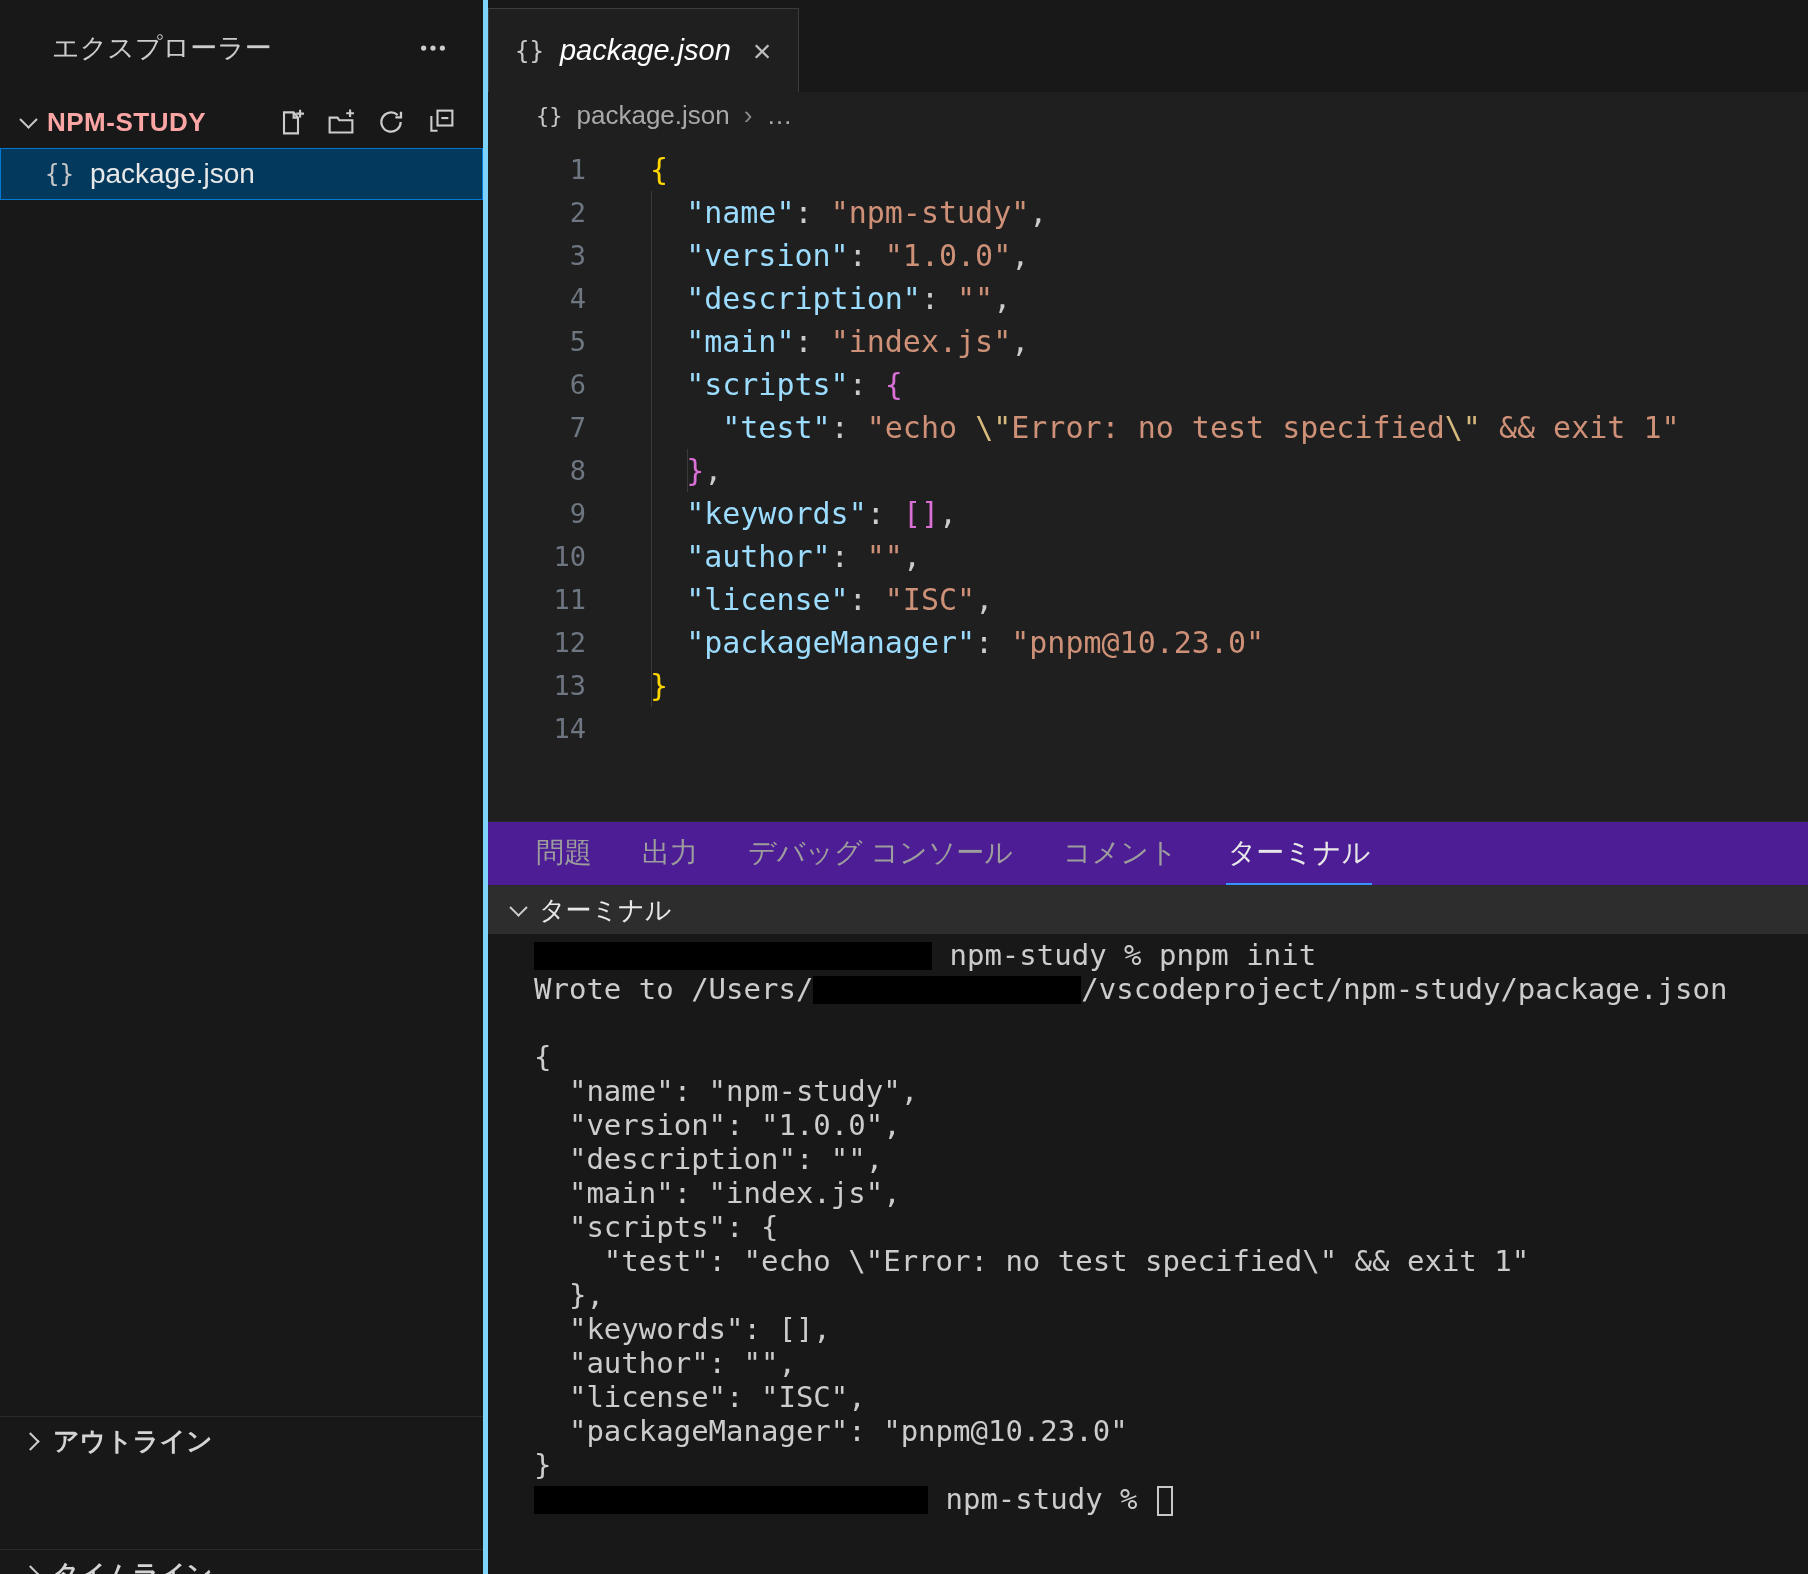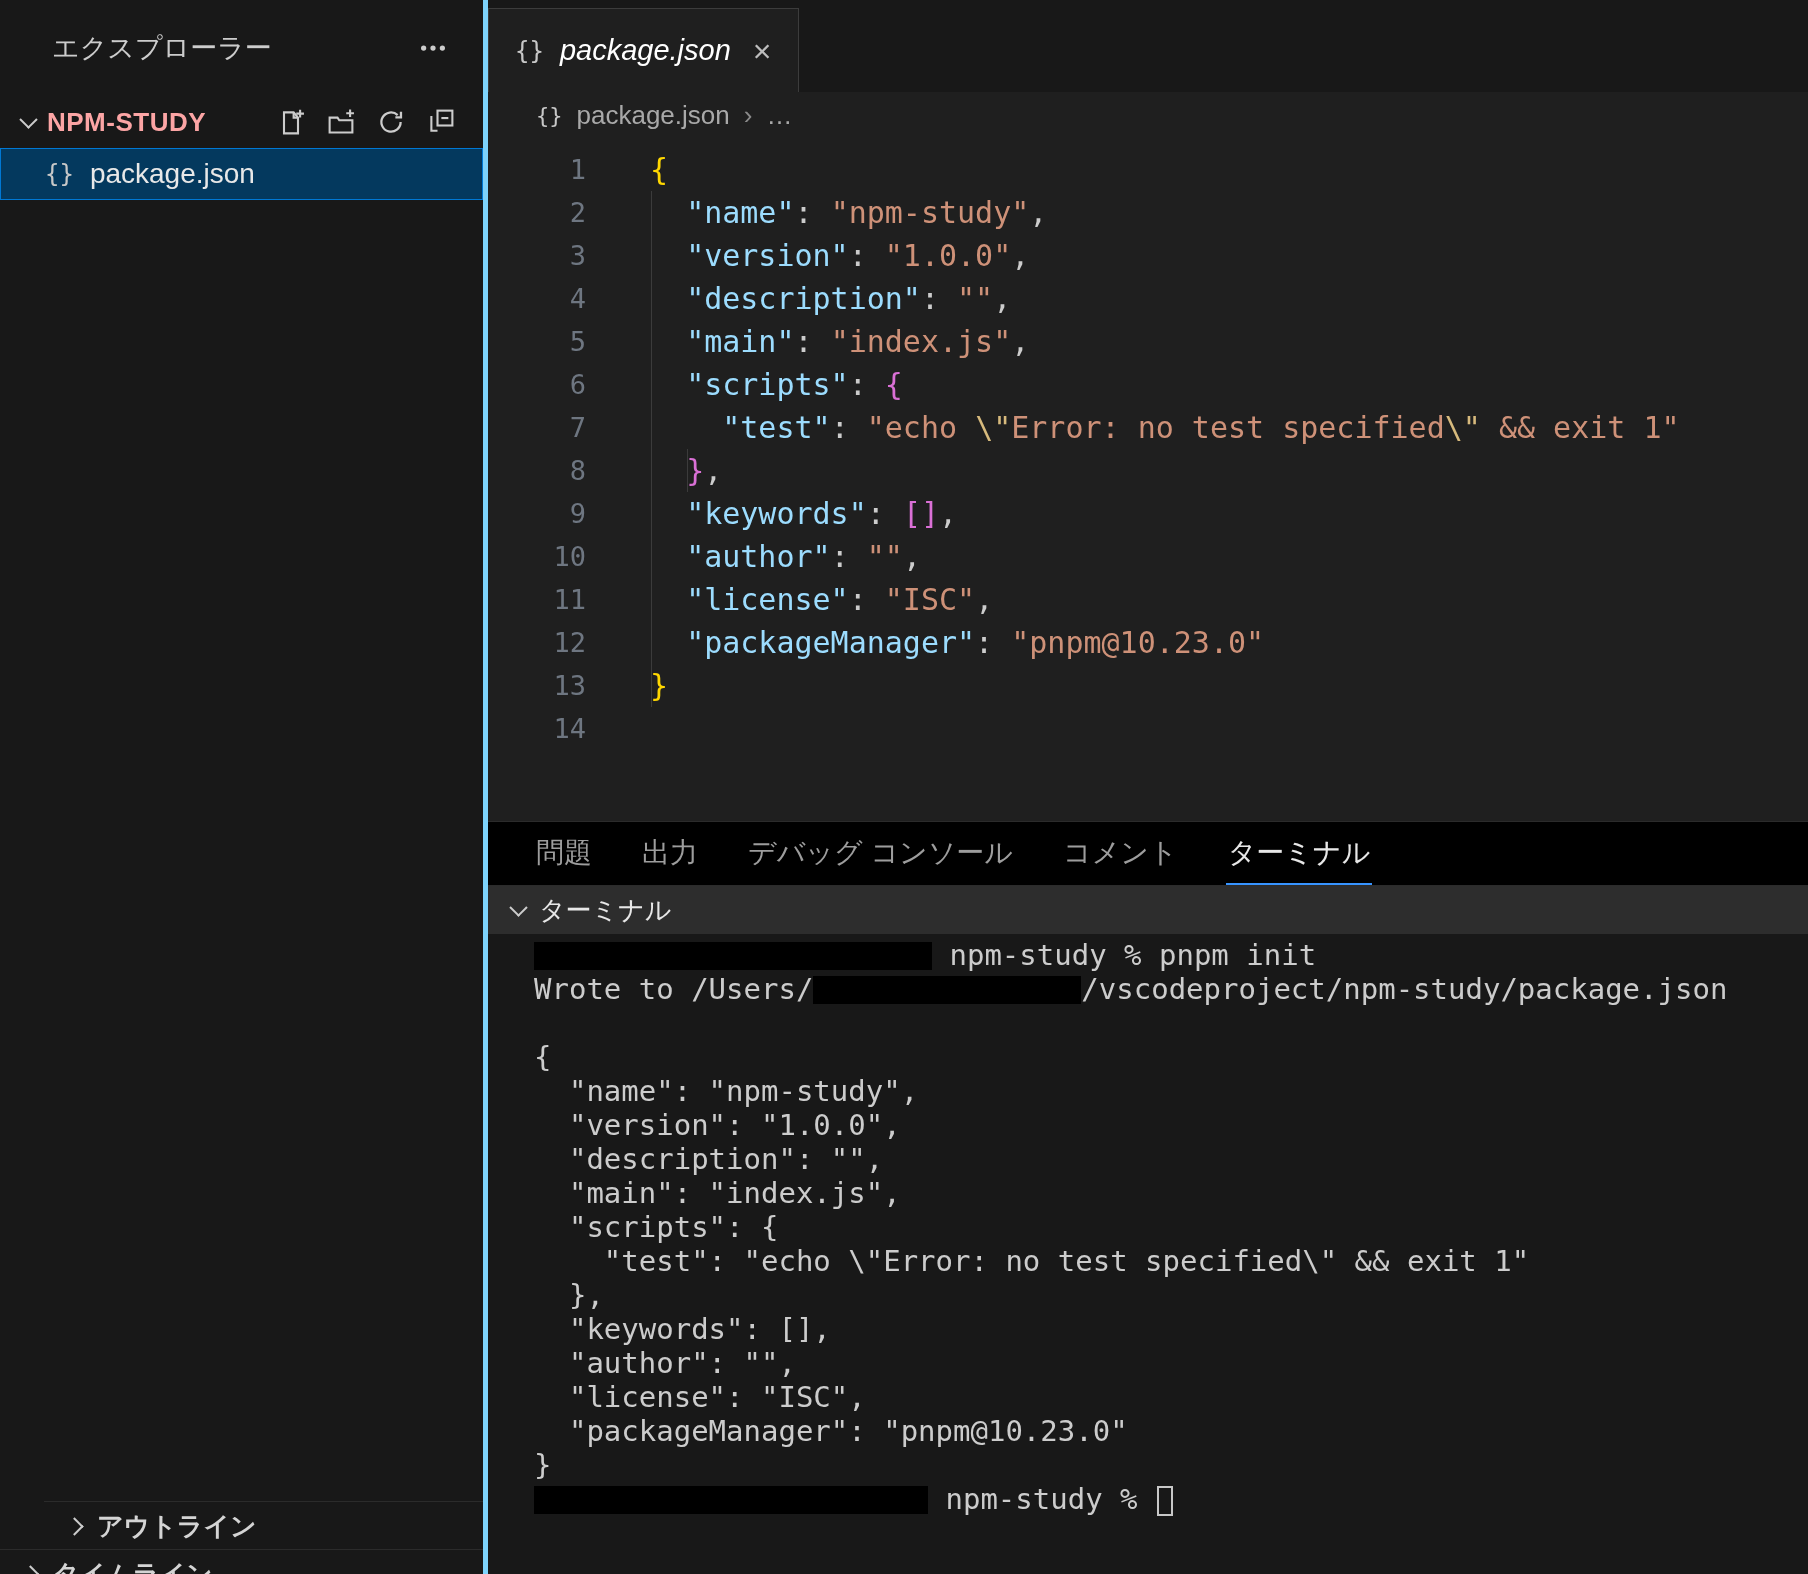--- a/index.html
+++ b/index.html
@@ -14,21 +14,21 @@
   .section-row{height:52px;display:flex;align-items:center;gap:12px;padding:0 26px 0 22px;}
   .section-label{font-weight:bold;font-size:26px;color:#fca5a5;letter-spacing:.5px;}
   .section-actions{margin-left:auto;display:flex;gap:18px;}
   .icon-btn{width:32px;height:32px;display:flex;align-items:center;justify-content:center;cursor:pointer;}
   .icon-btn svg{width:28px;height:28px;}
   .file-row{height:52px;display:flex;align-items:center;gap:16px;padding-left:44px;box-sizing:border-box;cursor:pointer;}
   .file-row.selected{background:#04395e;border:1px solid #0078d4;}
   .json-icon{font-family:"DejaVu Sans Mono",monospace;font-size:24px;color:#c8c8c8;}
   .file-label{font-size:28px;color:#e8e8e8;}
   .bottom-row{position:absolute;left:0;right:0;height:48px;border-top:1px solid #2b2b2b;display:flex;align-items:center;gap:16px;padding-left:24px;font-weight:bold;font-size:26px;color:#d4d4d4;cursor:pointer;}
-  .row-outline{top:1501px;margin-left:44px;}
+  .row-outline{top:1416px;}
   .row-timeline{top:1549px;}
 
   
   .chev{display:inline-block;width:11px;height:11px;border-right:2px solid #cccccc;border-bottom:2px solid #cccccc;flex:none;}
   .chev-down{transform:rotate(45deg) translate(-2px,-2px);}
   .chev-right{transform:rotate(-45deg);}
 
   
   .editor-region{flex:1;display:flex;flex-direction:column;min-width:0;}
   .tabbar{height:92px;background:#181818;display:flex;align-items:flex-end;flex:none;}
@@ -47,21 +47,21 @@
   .tk-str{color:#ce9178;}
   .tk-esc{color:#d7ba7d;}
   .tk-b0{color:#ffd700;}
   .tk-b1{color:#da70d6;}
   .codelens{font-family:"Liberation Sans",sans-serif;font-size:24px;color:#9a9a9a;margin-left:36px;cursor:pointer;}
   .indent-guide{position:absolute;width:1px;background:#3b3b3b;}
   .guide-1{left:163px;top:53px;height:516px;}
   .guide-2{left:199px;top:311px;height:43px;}
 
   
-  .panel{height:753px;flex:none;background:#000000;border-top:1px solid #2b2b2b;display:flex;flex-direction:column;}
+  .panel{height:753px;flex:none;background:#4c1d95;border-top:1px solid #2b2b2b;display:flex;flex-direction:column;}
   .panel-tabs{height:64px;flex:none;display:flex;align-items:stretch;padding-left:46px;border-bottom:1px solid #2b2b2b;box-sizing:border-box;}
   .panel-tab{display:flex;align-items:center;font-size:28px;color:#9d9d9d;margin-right:46px;border-bottom:2px solid transparent;cursor:pointer;padding:0 2px;}
   .panel-tab.active{color:#e7e7e7;border-bottom-color:#3794ff;}
   .terminal-header{height:48px;flex:none;background:#2d2d2d;display:flex;align-items:center;gap:14px;padding-left:24px;color:#e7e7e7;font-size:26px;cursor:pointer;}
   .terminal-body{flex:1;background:#181818;padding:4px 0 0 46px;font-family:"DejaVu Sans Mono",monospace;font-size:29px;color:#cccccc;overflow:hidden;}
   .term-line{height:34px;line-height:34px;white-space:pre;}
   .redact{display:inline-block;height:28px;background:#000000;vertical-align:middle;margin-bottom:3px;}
   .term-cursor{display:inline-block;width:16px;height:30px;border:2px solid #c8c8c8;box-sizing:border-box;vertical-align:middle;margin-left:2px;}
 </style>
 </head>

